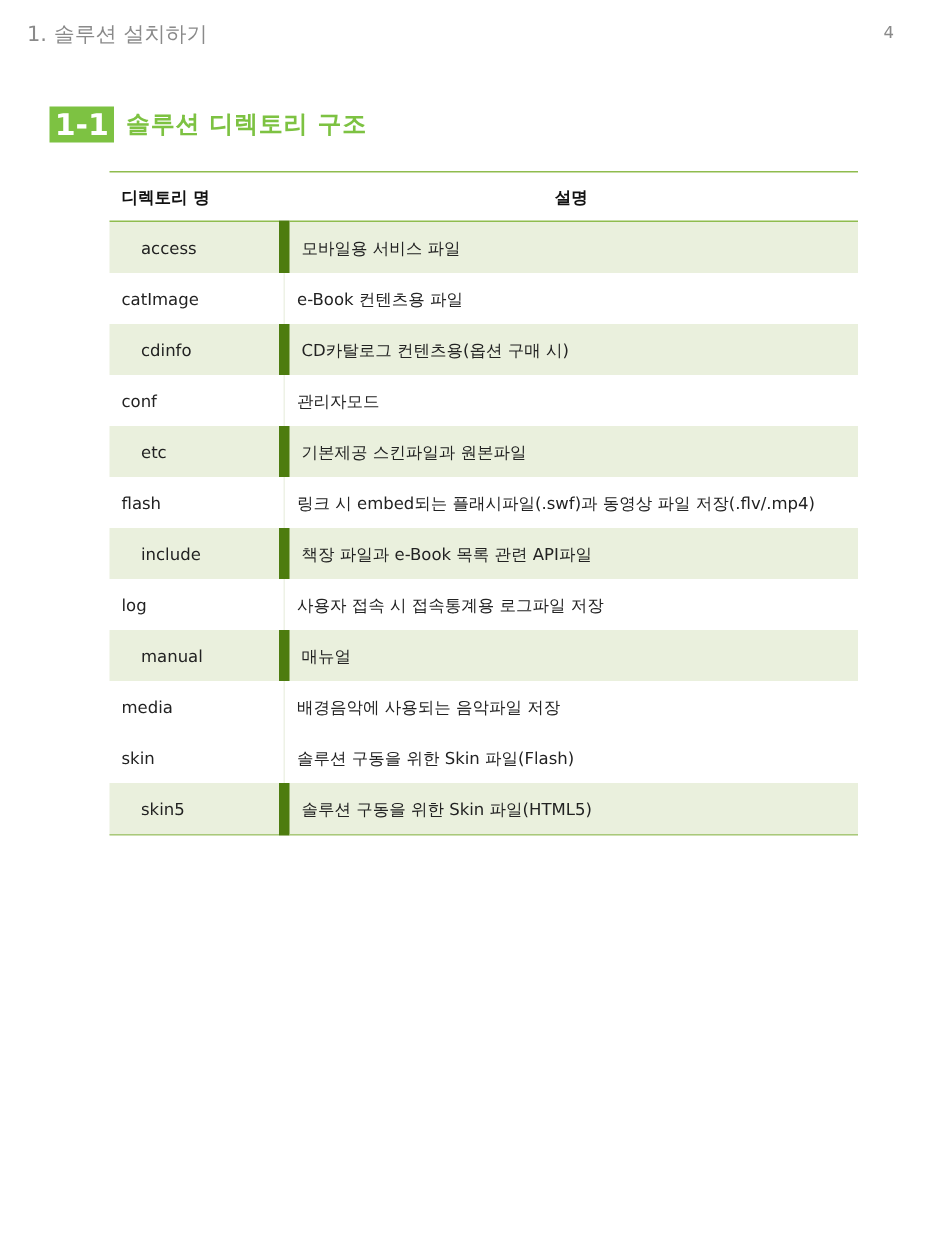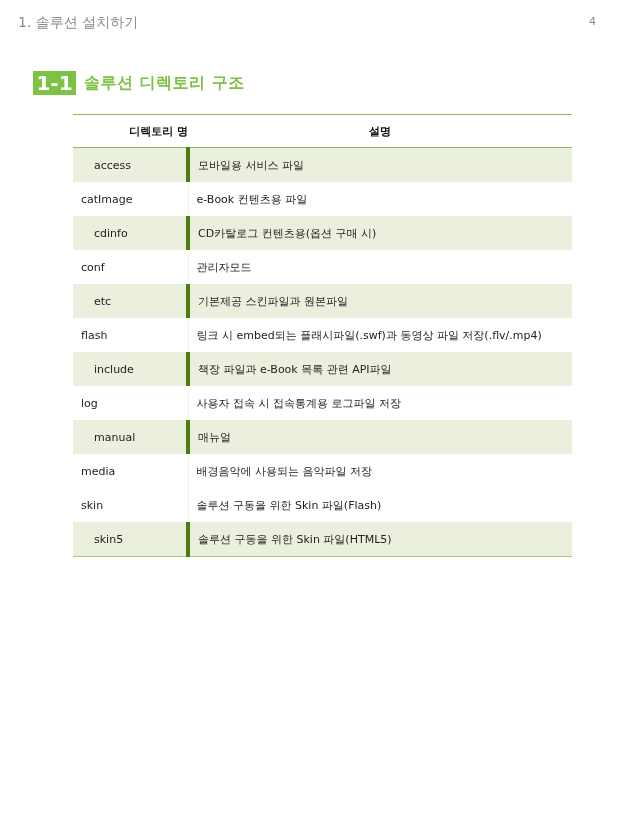--- a/index.html
+++ b/index.html
@@ -24,29 +24,29 @@
   .section-title {
     color: #7dc242; font-weight: bold; font-size: 16px; margin-left: 8px; letter-spacing: 0.5px;
   }
   table.dir-table {
     position: absolute; left: 73px; top: 114px; width: 499px;
     border-collapse: collapse; font-size: 11px;
     border-top: 1.5px solid #8fbc4e; border-bottom: 1.5px solid #a9c97a;
   }
   table.dir-table th {
     height: 32px; font-weight: bold; font-size: 11px; color: #111;
-    border-bottom: 1.5px solid #8fbc4e; text-align: right; padding: 0 0 0 8px;
+    border-bottom: 1.5px solid #8fbc4e; text-align: left; padding: 0 0 0 8px;
   }
   table.dir-table th.desc-head { text-align: center; padding: 0; }
   table.dir-table td {
     height: 34px; padding: 0 0 0 8px; color: #222; vertical-align: middle;
   }
   table.dir-table td.name-cell { width: 92px; border-right: 1px solid #eef2e6; }
   table.dir-table tr.shaded td { background: #eaf0dd; }
-  table.dir-table tr.shaded td.name-cell { border-right: 4px solid #4d7c0f; padding-left: 21px; }
+  table.dir-table tr.shaded td.name-cell { border-right: 7px solid #4d7c0f; padding-left: 21px; }
 </style>
 </head>
 <body>
 
 <div class="running-header">1. 솔루션 설치하기</div>
 <div class="page-number">4</div>
 
 <div class="section-heading">
   <div class="section-badge">1-1</div>
   <div class="section-title">솔루션 디렉토리 구조</div>

